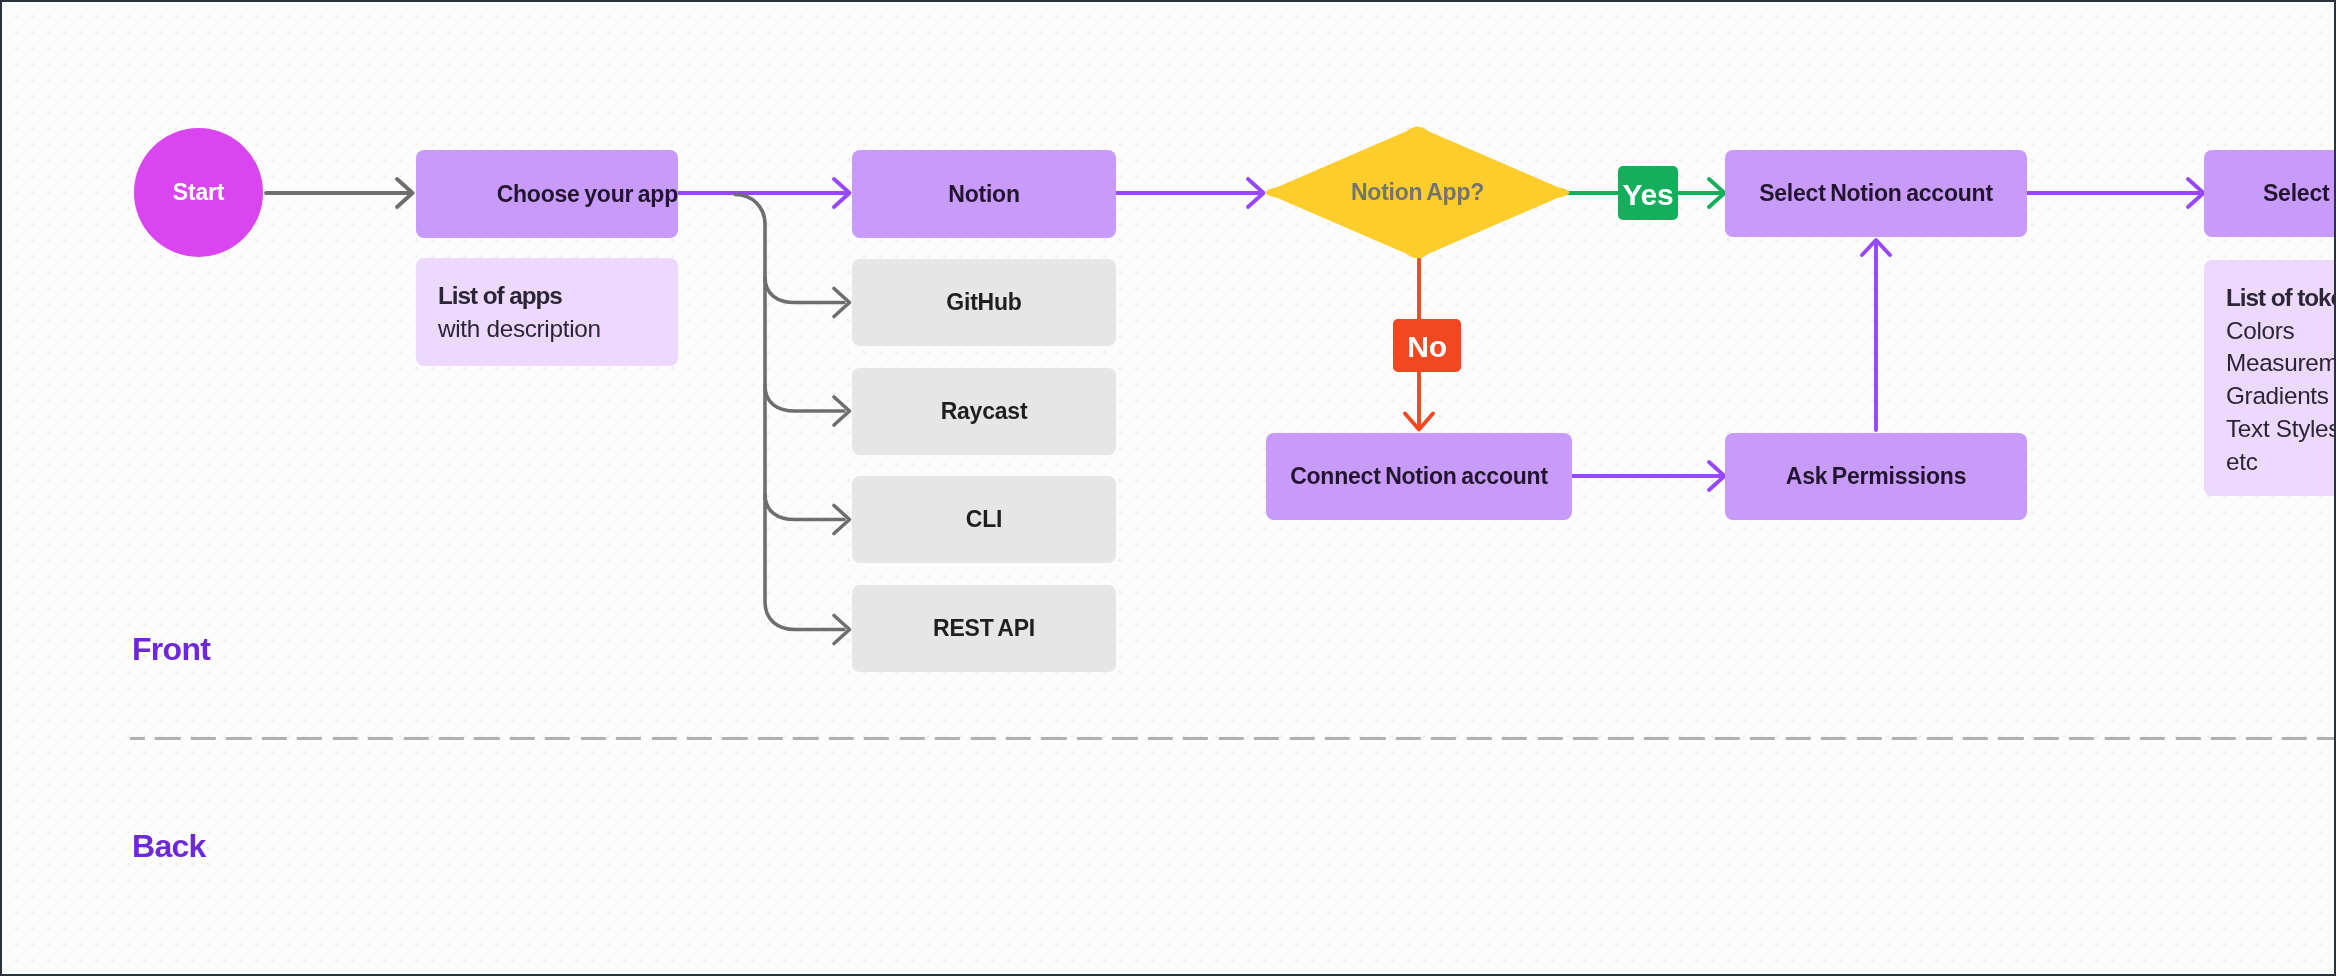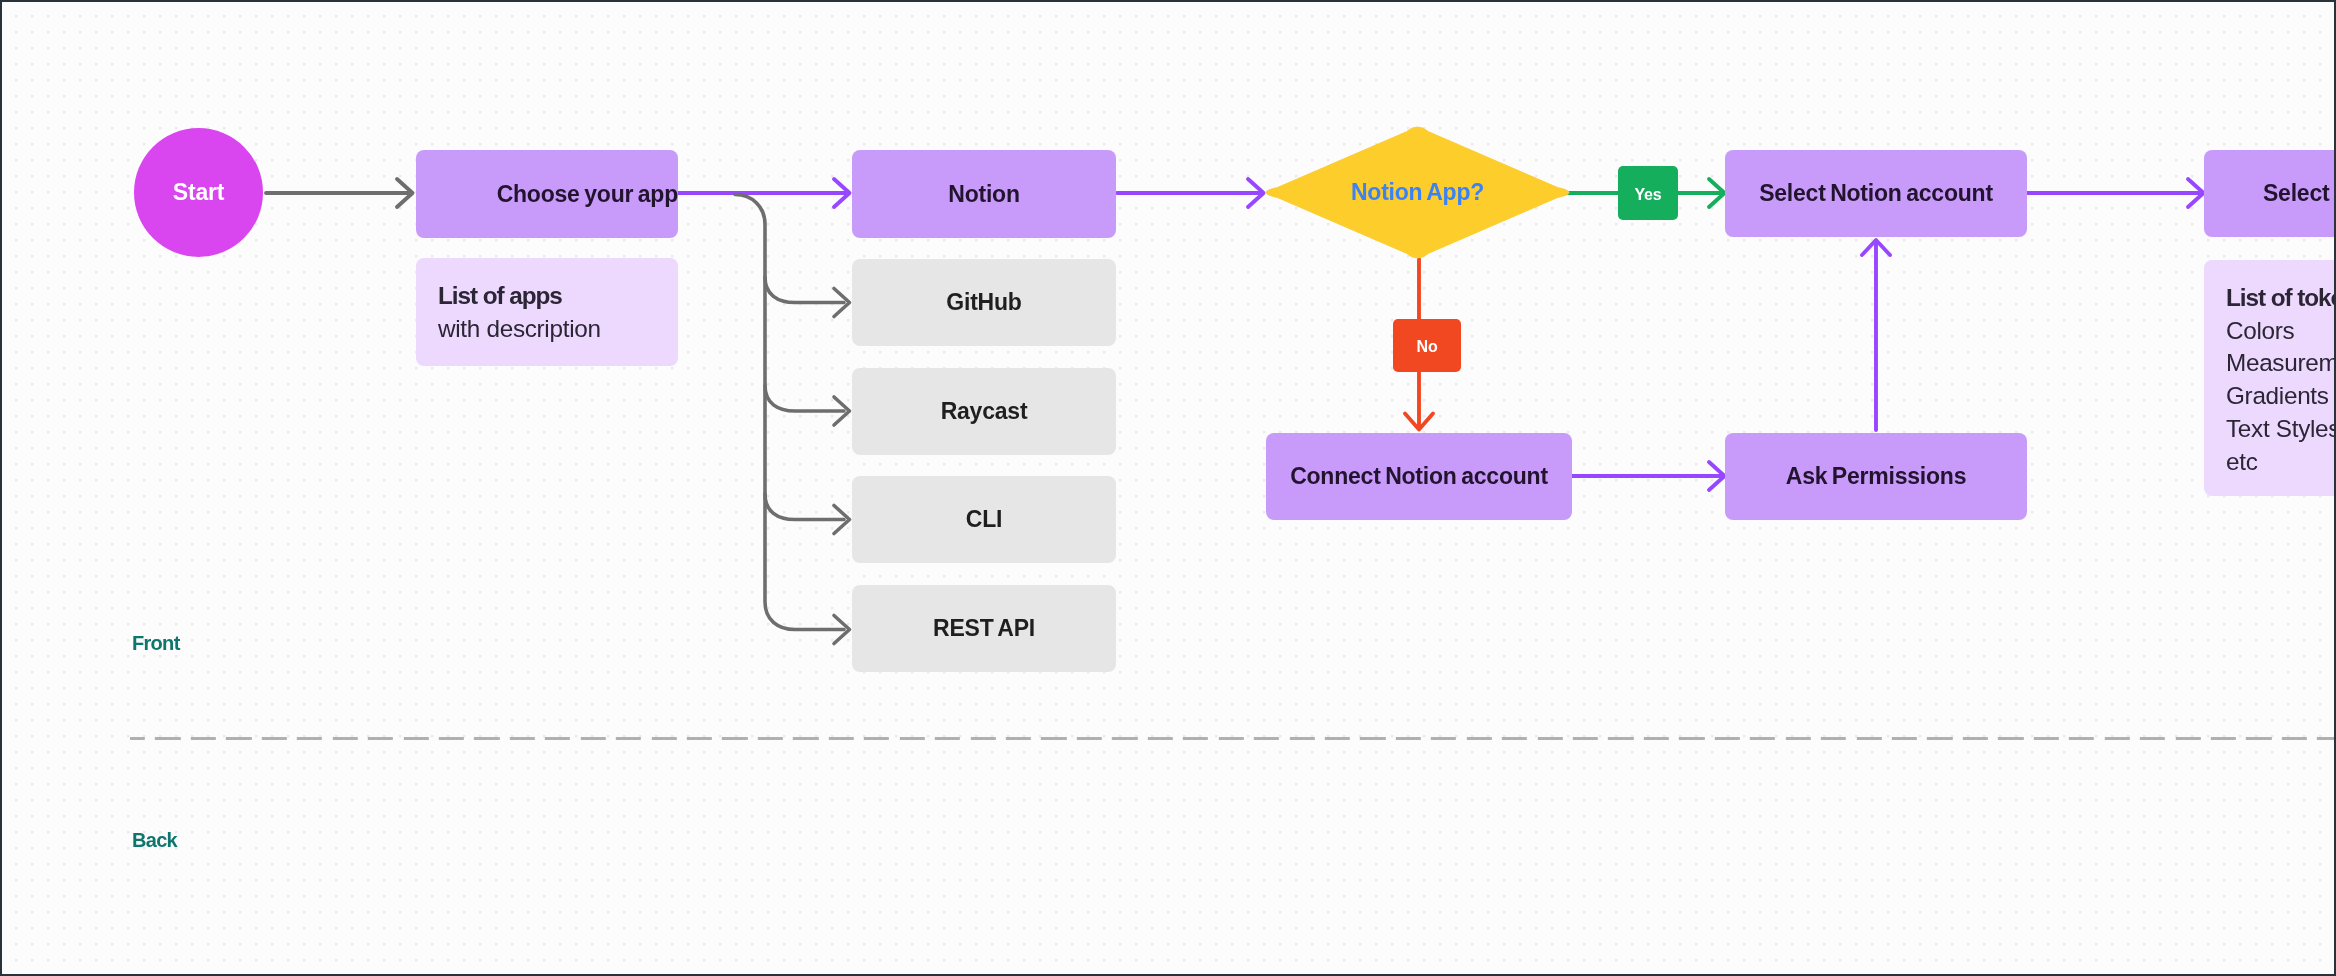--- a/index.html
+++ b/index.html
@@ -35,38 +35,38 @@
   .node .lbl {
     font-weight:700; font-size:23.0px; color:#22142e;
     letter-spacing:-0.22px; word-spacing:-1.6px;
     white-space:nowrap; line-height:1;
   }
   .box      { border-radius:8px; }
   .purple   { background:#c89bfa; }
   .lightpur { background:#ecd9fd; }
   .grey     { background:#e6e6e6; }
   .grey .lbl { color:#1f1f1f; }
-  .diamond-label .lbl { color:#3b82f6; }
+  .diamond-label .lbl { color:#737373; }
   .circle   { border-radius:50%; background:#d946ef; }
   .circle .lbl { color:#ffffff; }
   .note {
     justify-content:flex-start; align-items:flex-start;
     padding:22px 0 0 22px; flex-direction:column;
   }
   .note .ln  { font-size:24.3px; color:#2b2536; line-height:32.7px; white-space:nowrap;
                letter-spacing:-0.3px; }
   .note .ln.b{ font-weight:700; letter-spacing:-1.05px; }
   .badge {
     border-radius:5px; justify-content:center; align-items:center;
   }
-  .badge .lbl { color:#ffffff; font-size:16px; font-weight:700; letter-spacing:-0.25px; position:relative; top:1.5px; }
+  .badge .lbl { color:#ffffff; font-size:30px; font-weight:700; letter-spacing:-0.25px; position:relative; top:1.5px; }
   .badge.green { background:#14ae5c; }
   .badge.red   { background:#f24822; }
   .sectlabel {
-    position:absolute; font-weight:700; font-size:20px; color:#0f766e;
+    position:absolute; font-weight:700; font-size:32px; color:#6d28d9;
     letter-spacing:-0.7px; line-height:1;
   }
   .divider {
     position:absolute; height:3px;
     background-image: repeating-linear-gradient(to right,
       #b0b0b0 0px, #b0b0b0 25.2px, rgba(0,0,0,0) 25.2px, rgba(0,0,0,0) 35.44px);
     background-position-x:-10.2px;
   }
 </style>
 </head>

